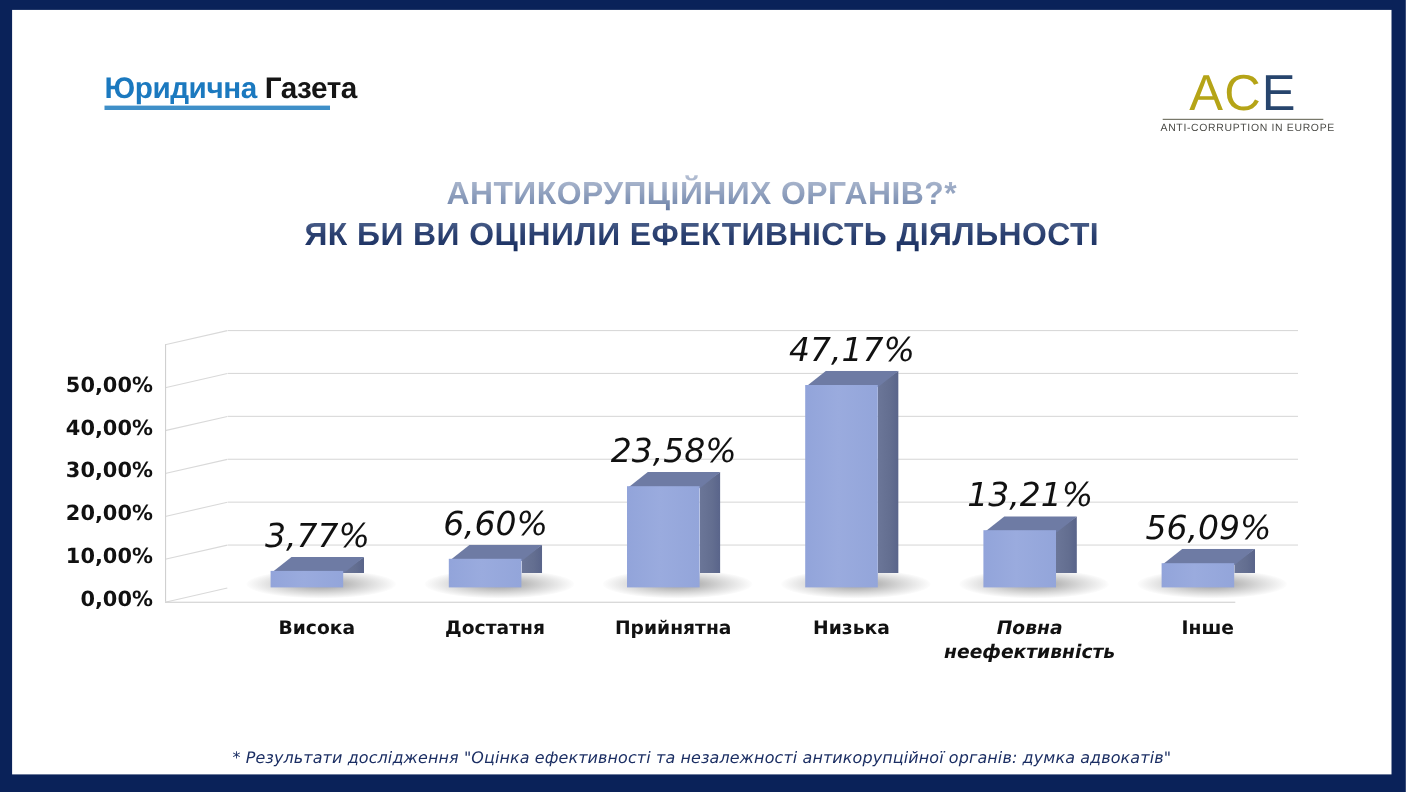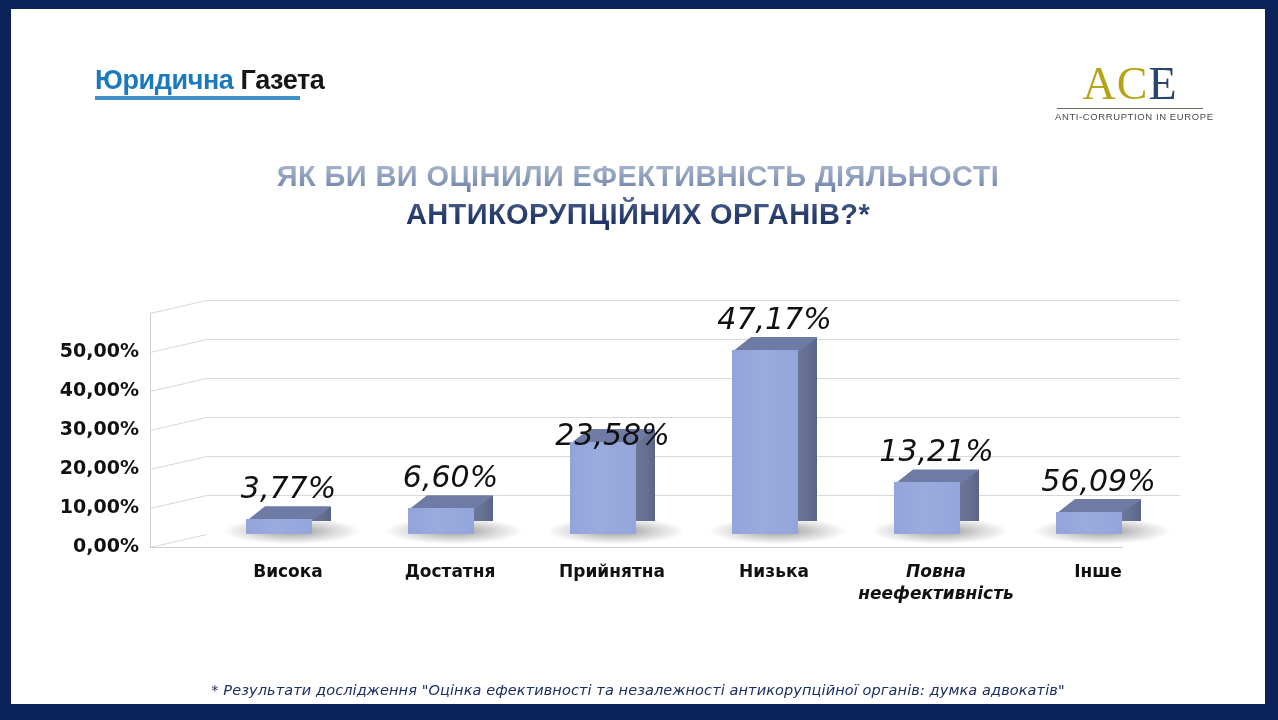--- a/index.html
+++ b/index.html
@@ -25,21 +25,21 @@
   #logo-jg .jg-rule{margin-top:2px;height:4px;background:#3f8fc8;width:205px;}
 
   #logo-averlex{
     position:absolute;left:530px;top:66px;width:210px;
     text-align:center;color:#16254a;
     font-size:28px;font-weight:600;letter-spacing:9px;
     font-family:"DejaVu Sans",sans-serif;
   }
 
   #logo-ace{position:absolute;left:1044px;top:52px;width:150px;text-align:center;}
-  #logo-ace .ace-big{font-family:Liberation Serif, serif;font-size:46px;line-height:1;letter-spacing:1px;}
+  #logo-ace .ace-big{font-family:Liberation Sans, sans-serif;font-size:46px;line-height:1;letter-spacing:1px;}
   #logo-ace .ace-a,#logo-ace .ace-c{color:#b5a417;}
   #logo-ace .ace-e{color:#27456d;}
   #logo-ace .ace-rule{height:1px;background:#6a6a5a;margin:1px 2px 2px 2px;}
   #logo-ace .ace-sub{font-size:9.5px;letter-spacing:0.6px;color:#4a4a46;white-space:nowrap;}
 
   
   #title{
     position:absolute;left:0;top:148px;width:1254px;
     text-align:center;
     font-size:29px;font-weight:bold;line-height:38px;
@@ -106,22 +106,22 @@
 
   <div id="logo-ace">
     <div class="ace-big">
       <span class="ace-a">A</span><span class="ace-c">C</span><span class="ace-e">E</span>
     </div>
     <div class="ace-rule"></div>
     <div class="ace-sub">ANTI-CORRUPTION IN EUROPE</div>
   </div>
 
   <div id="title">
+    <div>АНТИКОРУПЦІЙНИХ ОРГАНІВ?*</div>
     <div>ЯК БИ ВИ ОЦІНИЛИ ЕФЕКТИВНІСТЬ ДІЯЛЬНОСТІ</div>
-    <div>АНТИКОРУПЦІЙНИХ ОРГАНІВ?*</div>
   </div>
 
   <div id="chart">
     <div class="ylabels-wrap" id="yaxis">
         <div class="ylabel" style="top: 525px;">0,00%</div>
         <div class="ylabel" style="top: 486px;">10,00%</div>
         <div class="ylabel" style="top: 447px;">20,00%</div>
         <div class="ylabel" style="top: 408px;">30,00%</div>
         <div class="ylabel" style="top: 369px;">40,00%</div>
         <div class="ylabel" style="top: 330px;">50,00%</div>
@@ -157,21 +157,21 @@
           <div class="top" style="left: 0px; top: 0px; width: 85px; height: 15px; background: rgb(110, 123, 164); clip-path: polygon(0px 100%, 19px 0px, 100% 0px, calc(100% - 19px) 100%);"></div>
           <div class="front" style="height: 25.74px; background: linear-gradient(90deg, rgb(146, 164, 218) 0%, rgb(154, 171, 222) 45%, rgb(147, 165, 218) 100%);"></div>
         </div>
         <div class="bar-value" style="left: 347px; top: 450.26px; width: 185px;">6,60%</div>
         <div class="bar" style="left: 559px; top: 420.038px; width: 66px; height: 104.962px;">
           <div class="shadow" style="left: -22px; top: 88.962px; width: 136px; height: 26px;"></div>
           <div class="side" style="left: 66px; top: 0px; height: 91.962px; background: linear-gradient(90deg, rgb(107, 118, 152) 0%, rgb(99, 110, 144) 60%, rgb(89, 100, 138) 100%); clip-path: polygon(0px 13px, 100% 0px, 100% calc(100% + 0px), 0px 100%);"></div>
           <div class="top" style="left: 0px; top: 0px; width: 85px; height: 15px; background: rgb(110, 123, 164); clip-path: polygon(0px 100%, 19px 0px, 100% 0px, calc(100% - 19px) 100%);"></div>
           <div class="front" style="height: 91.962px; background: linear-gradient(90deg, rgb(146, 164, 218) 0%, rgb(154, 171, 222) 45%, rgb(147, 165, 218) 100%);"></div>
         </div>
-        <div class="bar-value" style="left: 509px; top: 384.038px; width: 185px; margin-top: 24px;">23,58%</div>
+        <div class="bar-value" style="left: 509px; top: 384.038px; width: 185px;">23,58%</div>
         <div class="bar" style="left: 721px; top: 328.037px; width: 66px; height: 196.963px;">
           <div class="shadow" style="left: -22px; top: 180.963px; width: 136px; height: 26px;"></div>
           <div class="side" style="left: 66px; top: 0px; height: 183.963px; background: linear-gradient(90deg, rgb(107, 118, 152) 0%, rgb(99, 110, 144) 60%, rgb(89, 100, 138) 100%); clip-path: polygon(0px 13px, 100% 0px, 100% calc(100% + 0px), 0px 100%);"></div>
           <div class="top" style="left: 0px; top: 0px; width: 85px; height: 15px; background: rgb(110, 123, 164); clip-path: polygon(0px 100%, 19px 0px, 100% 0px, calc(100% - 19px) 100%);"></div>
           <div class="front" style="height: 183.963px; background: linear-gradient(90deg, rgb(146, 164, 218) 0%, rgb(154, 171, 222) 45%, rgb(147, 165, 218) 100%);"></div>
         </div>
         <div class="bar-value" style="left: 671px; top: 292.037px; width: 185px;">47,17%</div>
         <div class="bar" style="left: 883px; top: 460.481px; width: 66px; height: 64.519px;">
           <div class="shadow" style="left: -22px; top: 48.519px; width: 136px; height: 26px;"></div>
           <div class="side" style="left: 66px; top: 0px; height: 51.519px; background: linear-gradient(90deg, rgb(107, 118, 152) 0%, rgb(99, 110, 144) 60%, rgb(89, 100, 138) 100%); clip-path: polygon(0px 13px, 100% 0px, 100% calc(100% + 0px), 0px 100%);"></div>

